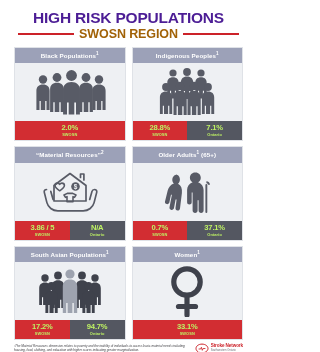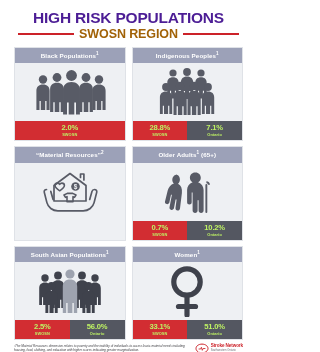--- a/index.html
+++ b/index.html
@@ -176,20 +176,28 @@
           </g>
           <g fill="none" stroke="#585b66" stroke-width="1.6" stroke-linejoin="round">
             <path d="M22.4 18.6 c0-1.5-1.2-2.5-2.5-2.5 -1.1 0-1.8.6-2.2 1.2 -.4-.6-1.1-1.2-2.2-1.2 -1.3 0-2.5 1-2.5 2.5 0 2.2 4.7 5.2 4.7 5.2 s4.7-3 4.7-5.2z"></path>
           </g>
           <circle cx="33.5" cy="19.5" r="4.3" fill="#585b66"></circle>
           <text x="33.5" y="22.4" font-family="'Liberation Sans',sans-serif" font-size="6.4" font-weight="bold" fill="#eef0f3" text-anchor="middle">$</text>
           <path d="M22 28 l3.3-1.6 h5.4 L34 28 l-1.5 2.4 -1.5-.8 v5.2 h-6 v-5.2 l-1.5.8 Z" fill="none" stroke="#585b66" stroke-width="1.6" stroke-linejoin="round"></path>
         </svg>
       </div>
       <div class="panel-stats">
+        <div class="stat red">
+          <div class="stat-value">3.86 / 5</div>
+          <div class="stat-label">SWOSN</div>
+        </div>
+        <div class="stat slate">
+          <div class="stat-value">N/A</div>
+          <div class="stat-label">Ontario</div>
+        </div>
       </div>
     </div>
 
     <div class="panel">
       <div class="panel-head"><span>Older Adults</span><sup>1</sup><span> (65+)</span></div>
       <div class="panel-art">
         <svg width="60" height="50" viewBox="0 0 60 50">
           <g fill="#585b66">
             <path d="M20.5 7.5 c-3 0-5 2.2-5.2 5 -.1 1.6.5 3 1.6 3.9 -3.2 1.2-5.3 3.6-6.2 7.2 L8 34.5 c-.3 1.3.5 2.4 1.8 2.6 1.3.2 2.4-.6 2.6-1.8 l1.6-7.6 .9 0 -2.4 12.6 c-.2 1.3.6 2.4 1.9 2.6 1.3.2 2.4-.7 2.6-1.9 l1.6-8.6 1 0 -1.1 8.7 c-.2 1.3.7 2.4 2 2.5 1.3.1 2.4-.8 2.5-2.1 l1.9-15.6 c.5-4.3-.8-7.7-3.9-9.2 1.1-.9 1.8-2.3 1.9-3.9 .2-3.1-1.8-5.3-4.4-5.3z"></path>
             <path d="M38 5.5 c-2.9 0-5.1 2.3-5.1 5.2 0 2 1.1 3.7 2.7 4.6 -3.4 1.3-5.5 4-5.5 7.8 v12.1 c0 1.3 1 2.3 2.3 2.3 1.3 0 2.3-1 2.3-2.3 V25.4 h.9 v18.1 c0 1.4 1.1 2.5 2.5 2.5 1.4 0 2.5-1.1 2.5-2.5 V33.3 h1 v10.2 c0 1.4 1.1 2.5 2.5 2.5 1.4 0 2.5-1.1 2.5-2.5 V23.1 c0-3.8-2.1-6.5-5.5-7.8 1.6-.9 2.7-2.6 2.7-4.6 0-2.9-2.2-5.2-5.1-5.2z"></path>
@@ -197,21 +205,21 @@
             <path d="M49.4 14.2 c2 0 3.6 1.6 3.6 3.6 h-2 c0-.9-.7-1.6-1.6-1.6z"></path>
           </g>
         </svg>
       </div>
       <div class="panel-stats">
         <div class="stat red">
           <div class="stat-value">0.7%</div>
           <div class="stat-label">SWOSN</div>
         </div>
         <div class="stat slate">
-          <div class="stat-value">10.2%</div>
+          <div class="stat-value">37.1%</div>
           <div class="stat-label">Ontario</div>
         </div>
       </div>
     </div>
 
     <div class="panel">
       <div class="panel-head"><span>South Asian Populations</span><sup>1</sup></div>
       <div class="panel-art">
         <svg width="68" height="46" viewBox="0 0 68 46">
           <g fill="#3f424c">
@@ -229,49 +237,45 @@
               <path d="M52.5 22.7c-3.9 0-6.1 2.3-6.1 6V45h2.9v-8.2h1.2V45h4.1v-8.2h1.2V45h2.9V28.7c0-3.7-2.2-6-6.1-6z"></path>
           </g>
           <g fill="#9ea3af">
             <circle cx="34" cy="6" r="4.6"></circle>
               <path d="M34 11.6c-4.6 0-7.2 2.7-7.2 7.1V45h3.4v-9.9h1.4V45h4.8v-9.9h1.4V45h3.4V18.7c0-4.4-2.6-7.1-7.2-7.1z"></path>
           </g>
         </svg>
       </div>
       <div class="panel-stats">
         <div class="stat red">
-          <div class="stat-value">2.5%</div>
-          <div class="stat-label">SWOSN</div>
-        </div>
-        <div class="stat slate">
-          <div class="stat-value">56.0%</div>
+          <div class="stat-value">17.2%</div>
+          <div class="stat-label">SWOSN</div>
+        </div>
+        <div class="stat slate">
+          <div class="stat-value">94.7%</div>
           <div class="stat-label">Ontario</div>
         </div>
       </div>
     </div>
 
     <div class="panel">
       <div class="panel-head"><span>Women</span><sup>1</sup></div>
       <div class="panel-art">
         <svg width="42" height="52" viewBox="0 0 42 52">
           <g fill="none" stroke="#3f424c" stroke-width="5.2" stroke-linecap="round">
             <circle cx="21" cy="17" r="13.2"></circle>
             <path d="M21 30.5 V50"></path>
             <path d="M12.5 41.5 H29.5"></path>
           </g>
         </svg>
       </div>
       <div class="panel-stats">
         <div class="stat red">
           <div class="stat-value">33.1%</div>
           <div class="stat-label">SWOSN</div>
-        </div>
-        <div class="stat slate">
-          <div class="stat-value">51.0%</div>
-          <div class="stat-label">Ontario</div>
         </div>
       </div>
     </div>
 
   </div>
 
   <div class="footnote-row">
     <div class="footnote">²The Material Resources dimension relates to poverty and the inability of individuals to access basic material needs including housing, food, clothing, and education with higher scores indicating greater marginalization.</div>
     <div class="brand">
       <svg class="brand-mark" width="14" height="11" viewBox="0 0 28 22">

